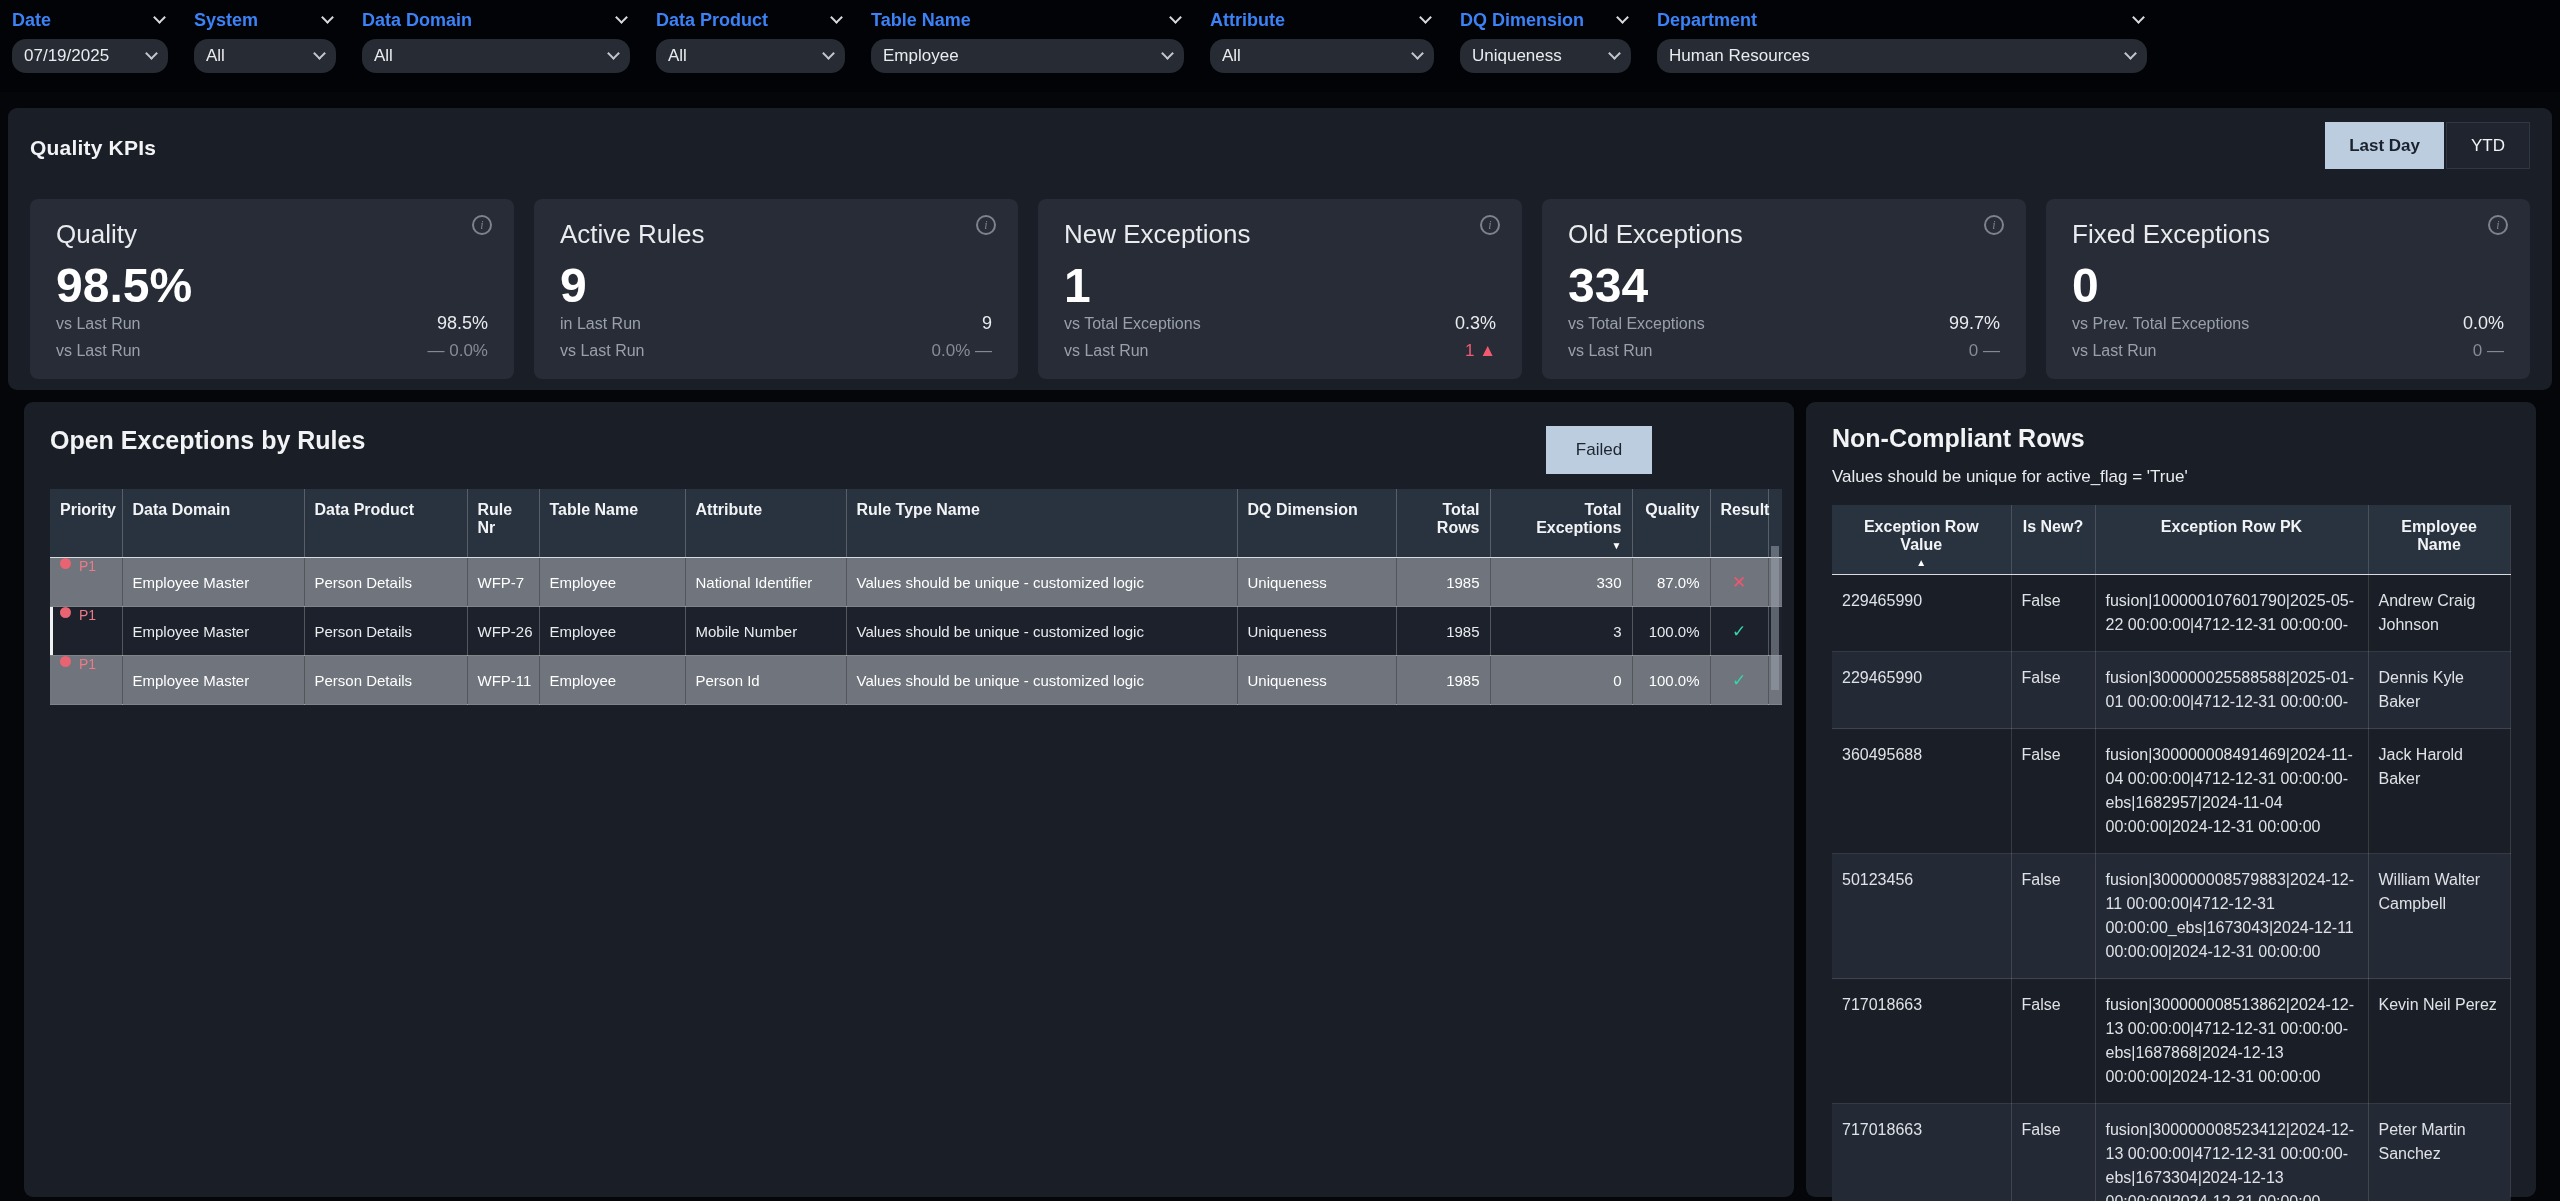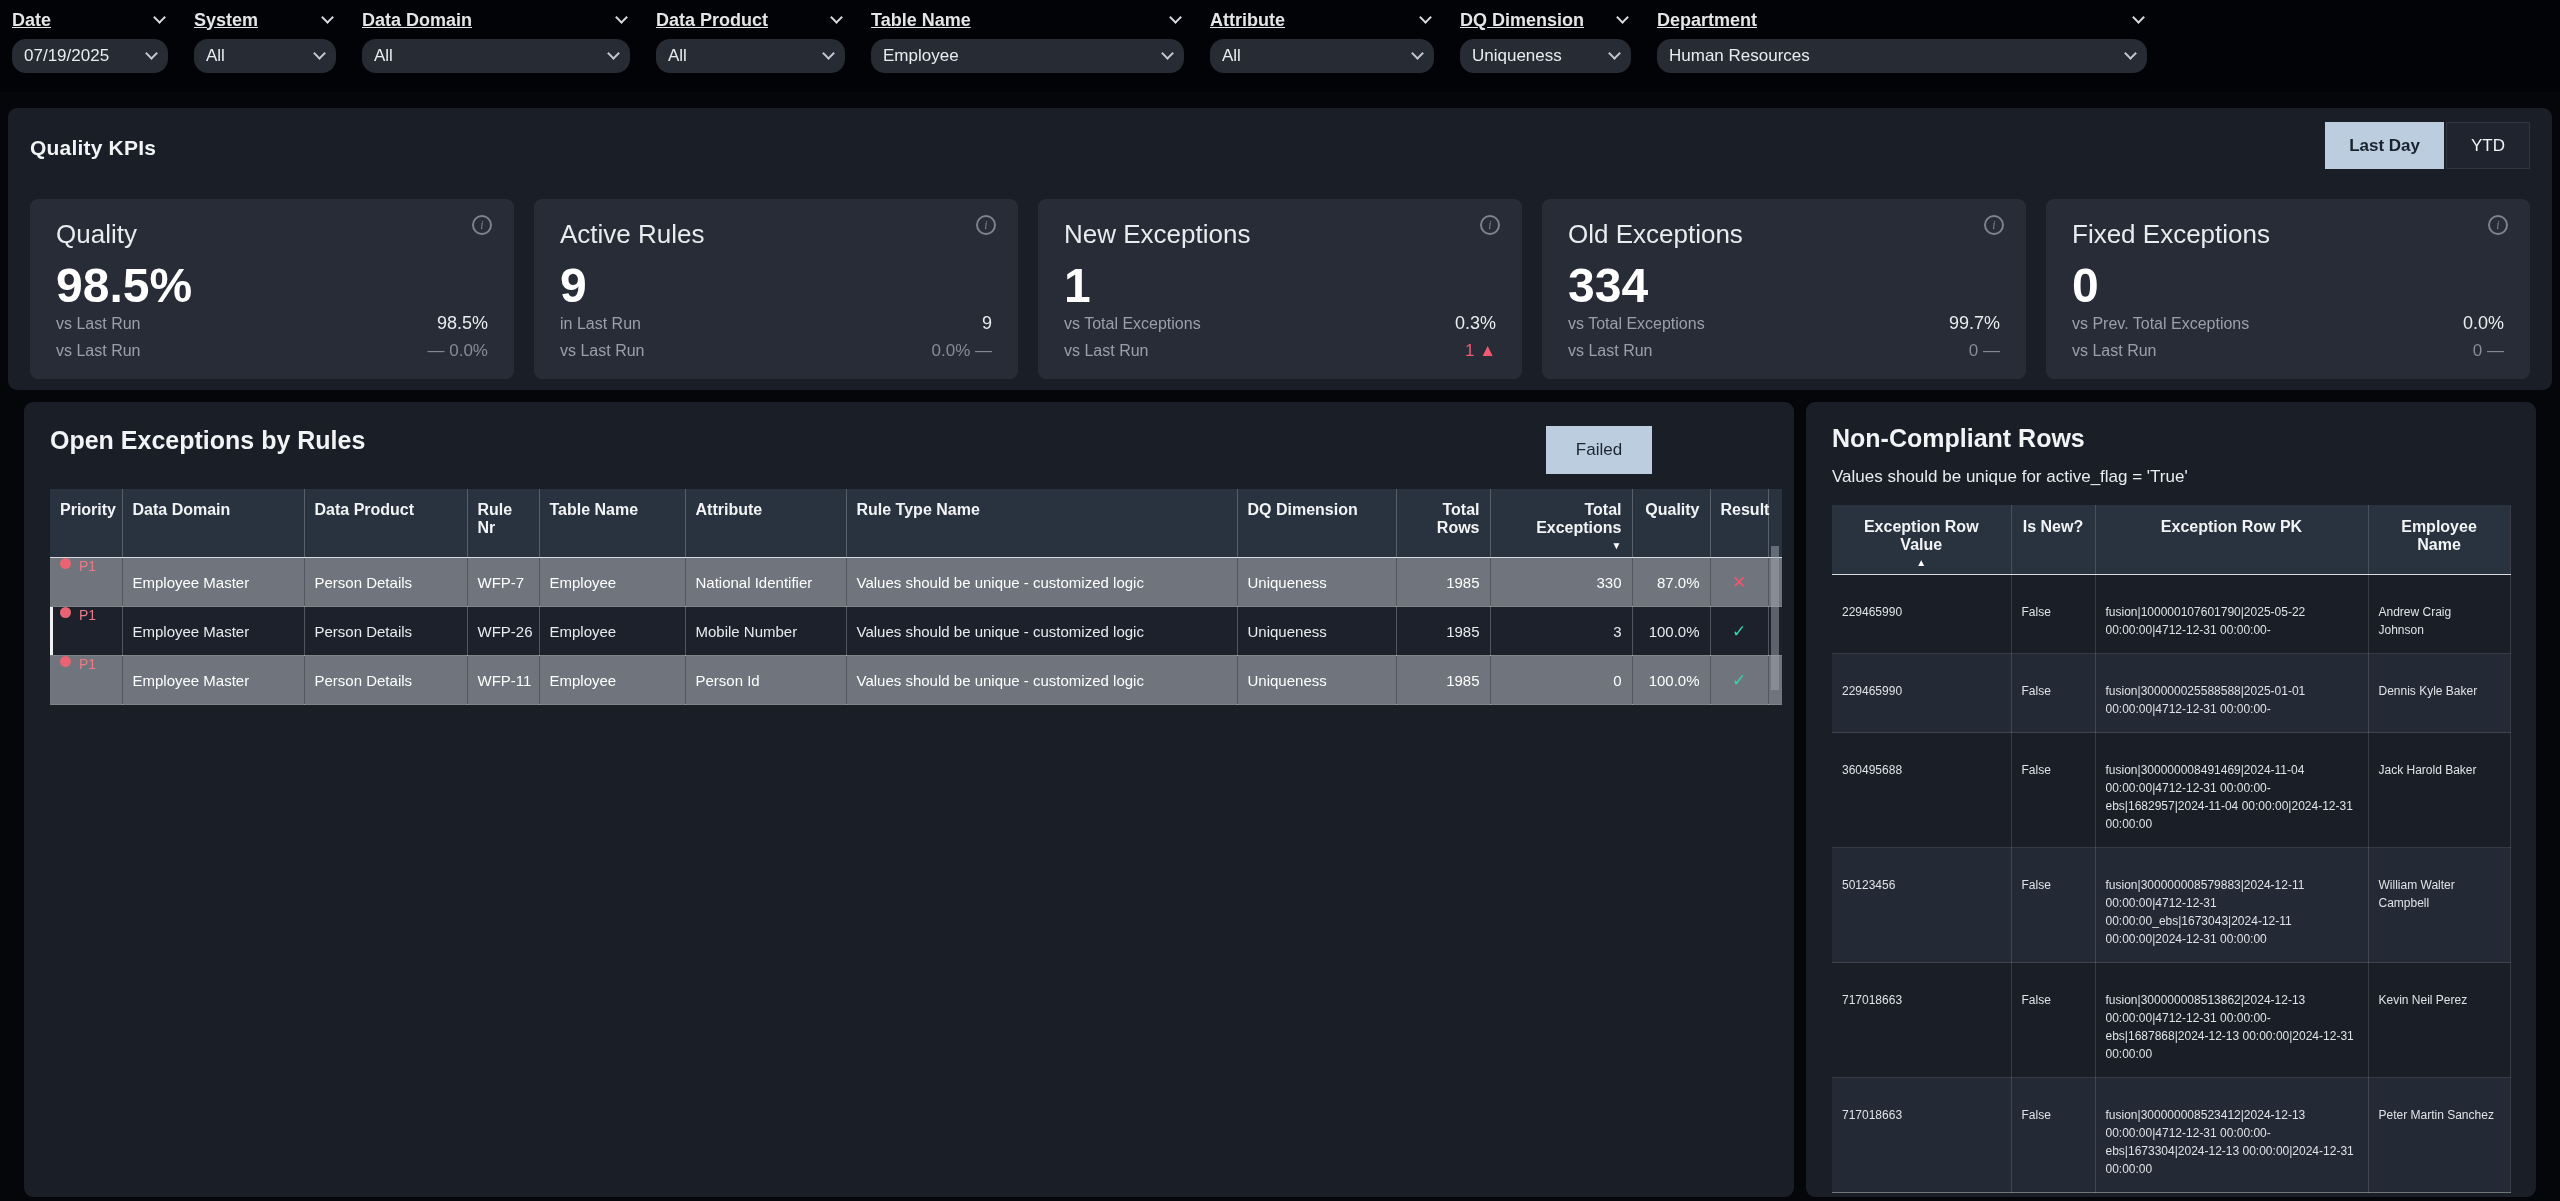--- a/index.html
+++ b/index.html
@@ -2,21 +2,21 @@
 <html><head>
 <meta charset="utf-8">
 <style>
   * { margin:0; padding:0; box-sizing:border-box; }
   html,body { width:2560px; height:1201px; background:#04060a; font-family:"Liberation Sans","DejaVu Sans",sans-serif; color:#f2f3f5; overflow:hidden; }
 
   
   .filter-bar { display:flex; gap:26px; padding:8px 0 10px 12px; background:#020307; height:92px; align-items:flex-start; }
   .filter { display:flex; flex-direction:column; gap:7px; }
   .f0{width:156px}.f1{width:142px}.f2{width:268px}.f3{width:189px}.f4{width:313px}.f5{width:224px}.f6{width:171px}.f7{width:490px}
-  .filter-label-row { display:flex; justify-content:space-between; align-items:center; font-size:18px; font-weight:bold; color:#e5e5e5; height:24px; padding-right:4px;text-decoration:underline; }
+  .filter-label-row { display:flex; justify-content:space-between; align-items:center; font-size:18px; font-weight:bold; color:#3b82f6; height:24px; padding-right:4px; }
   .chev { width:9px; height:9px; border-right:2px solid #d6d9dd; border-bottom:2px solid #d6d9dd; transform:rotate(45deg); margin-top:-5px; flex:0 0 auto; }
   .filter-box { height:34px; background:#262b34; border-radius:14px; display:flex; align-items:center; justify-content:space-between; padding:0 12px; font-size:17px; color:#e9ebee; cursor:pointer; }
   .filter-box .chev { border-color:#c3c7cd; }
 
   
   .kpi-panel { margin:16px 8px 0; height:282px; background:#1a1e27; border-radius:9px; padding:14px 22px 22px; position:relative; }
   .kpi-head { display:flex; justify-content:space-between; align-items:flex-start; }
   .kpi-title { font-size:21px; font-weight:bold; margin-top:14px; letter-spacing:.2px; }
   .toggle-group { display:flex; gap:2px; }
   .toggle-btn { height:47px; padding:0 24px; font-size:17px; display:flex; align-items:center; cursor:pointer; }
@@ -59,21 +59,21 @@
   .glyph.fail { color:#f2566e; font-size:17px; }
   .glyph.pass { color:#36d6a6; font-size:17px; }
   .sort-glyph { display:block; font-size:10px; line-height:10px; margin-top:4px; color:#ffffff; }
   .table-wrap { position:relative; width:max-content; }
   .v-scrollbar { position:absolute; top:57px; right:3px; width:8px; height:144px; background:rgba(158,165,176,.5); }
 
   .nc-panel { width:730px; padding:22px 26px; }
   .nc-subtitle { font-size:17px; font-weight:400; color:#e9ebee; margin-top:14px; }
   .nc-table { width:678px; margin-top:18px; }
   .nc-table th { background:#29333f; font-size:16px; font-weight:bold; text-align:center; vertical-align:top; padding:13px 10px 6px; height:56px; border-right:1px solid rgba(255,255,255,.15); border-bottom:1px solid #d8dce1; }
-  .nc-table td { font-size:12px; line-height:1.5; color:#dfe2e6; vertical-align:top; padding:28px 10px 14px; border-right:1px solid rgba(255,255,255,.13); border-bottom:1px solid rgba(255,255,255,.12); word-wrap:break-word; }
+  .nc-table td { font-size:16px; line-height:1.5; color:#dfe2e6; vertical-align:top; padding:14px 10px 14px; border-right:1px solid rgba(255,255,255,.13); border-bottom:1px solid rgba(255,255,255,.12); word-wrap:break-word; }
   .nc-table tbody tr:nth-child(even) td { background:#242a35; }
   .nc-table tbody tr:last-child td { border-bottom:1px solid rgba(255,255,255,.35); }
 </style>
 </head>
 <body>
 
 <div class="filter-bar" id="filter-bar">
   <div class="filter f0">
     <div class="filter-label-row">
       <span>Date</span>

